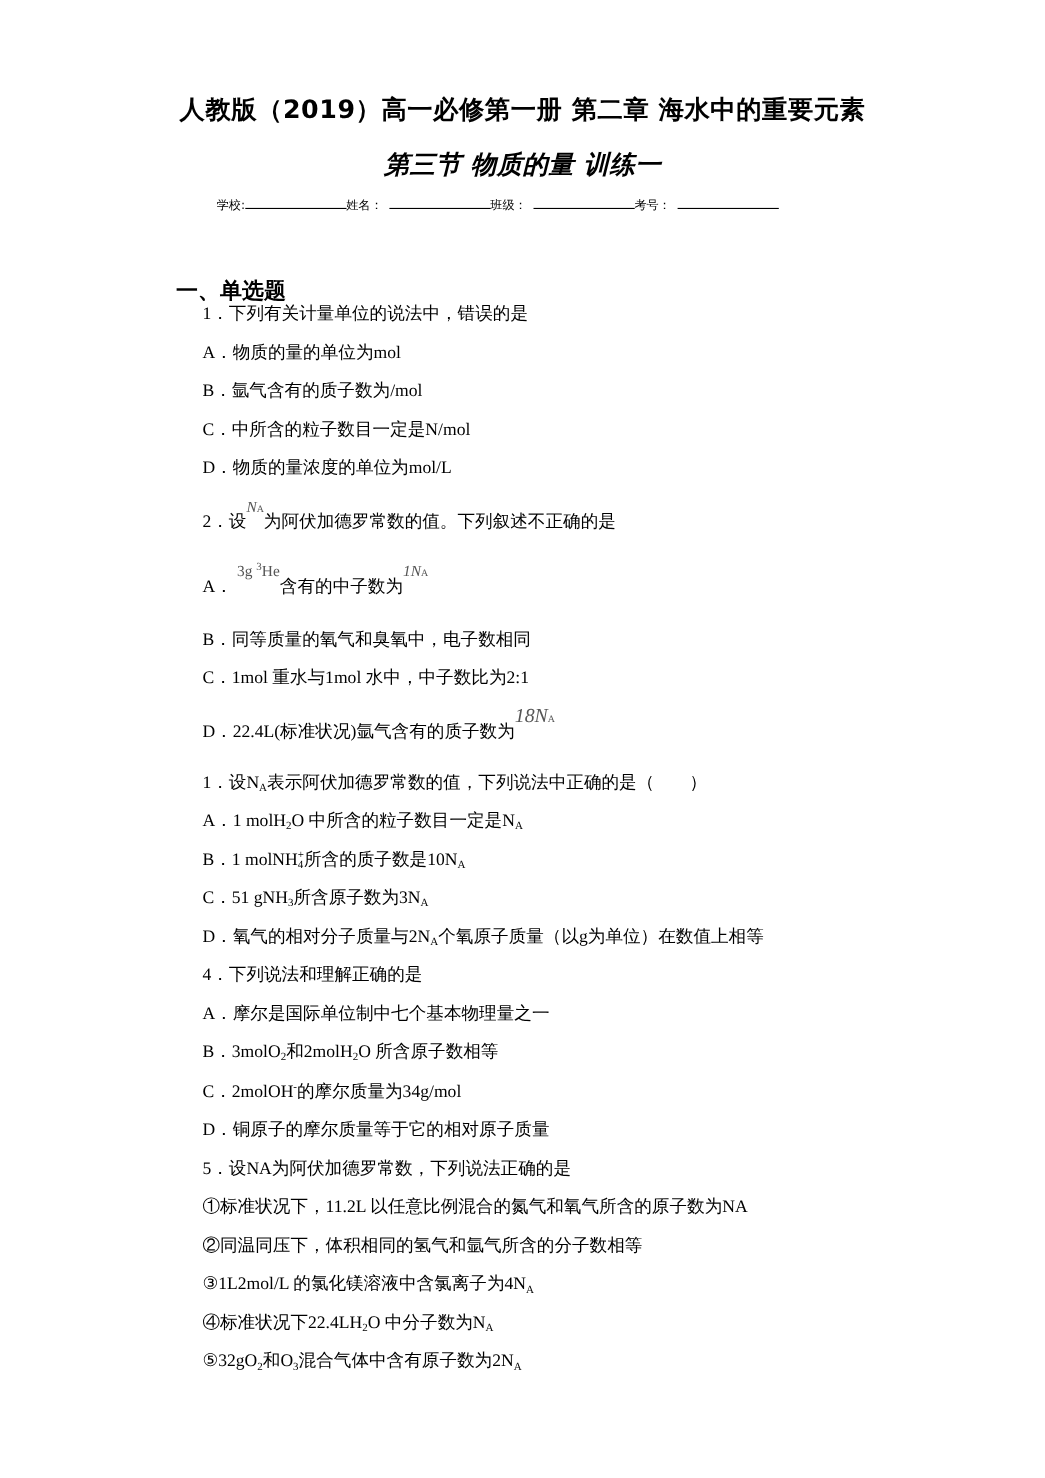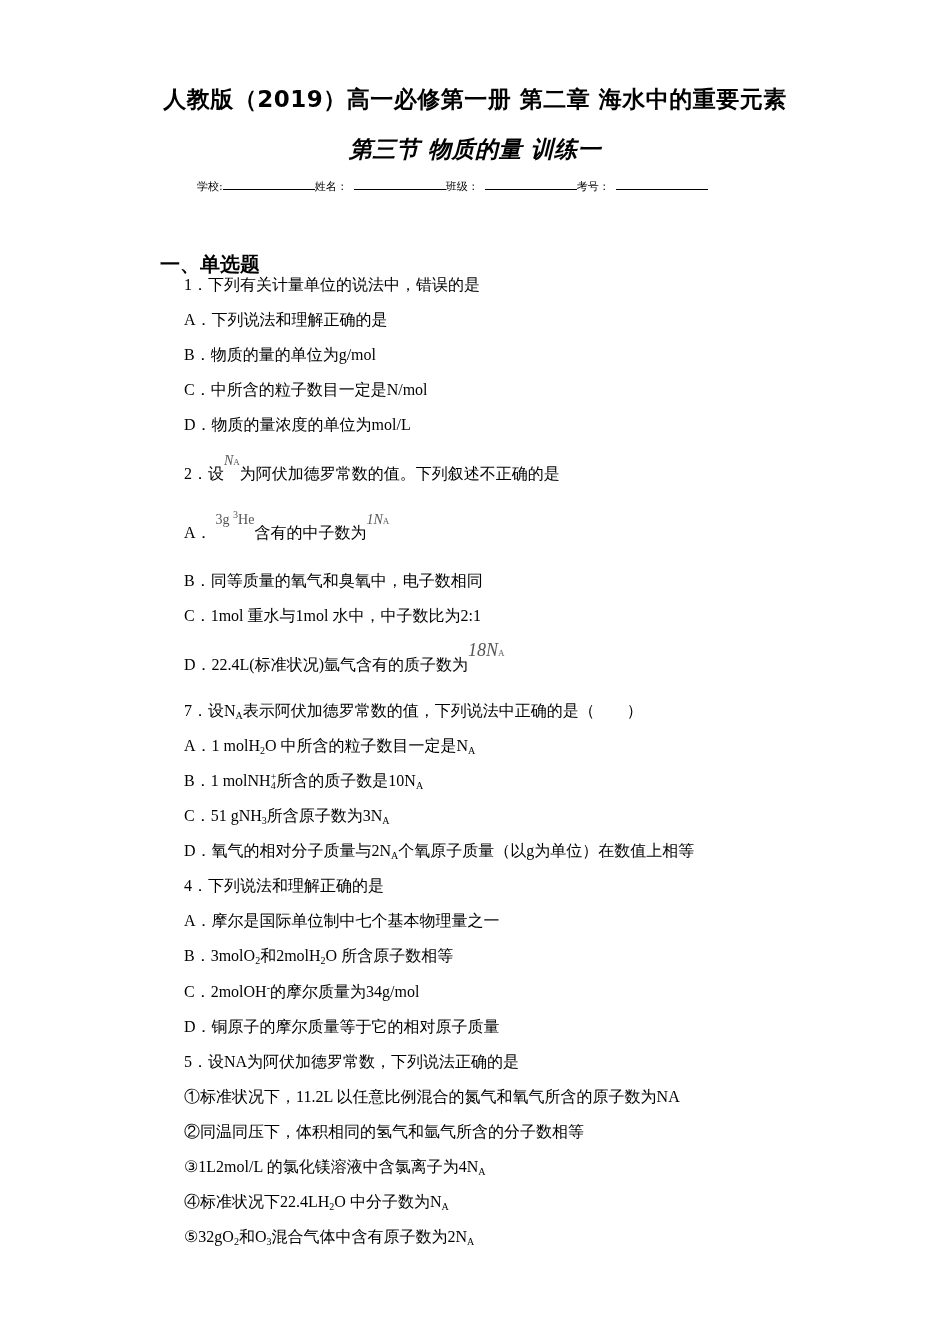--- a/index.html
+++ b/index.html
@@ -25,40 +25,40 @@
 <div id="t1" class="title">人教版（2019）高一必修第一册 第二章 海水中的重要元素</div>
 <div id="t2" class="title">第三节 物质的量 训练一</div>
 
 <div class="fields">
   <span>学校:</span><span class="blank" style="width:92px"></span><span>姓名：</span><span class="blank" style="width:92px;margin-left:6px"></span><span>班级：</span><span class="blank" style="width:92px;margin-left:6px"></span><span>考号：</span><span class="blank" style="width:92px;margin-left:6px"></span>
 </div>
 
 <div class="sec">一、单选题</div>
 
 <div class="line" style="top:275px">1．下列有关计量单位的说法中，错误的是</div>
-<div class="line" style="top:310px">A．下列说法和理解正确的是</div>
-<div class="line" style="top:345px">B．物质的量的单位为g/mol</div>
+<div class="line" style="top:310px">A．物质的量的单位为mol</div>
+<div class="line" style="top:345px">B．氩气含有的质子数为/mol</div>
 <div class="line" style="top:380px">C．中所含的粒子数目一定是N/mol</div>
 <div class="line" style="top:415px">D．物质的量浓度的单位为mol/L</div>
 
 <div class="line" style="top:464px">
   <span>2．设</span><span class="math"><span class="up"><span>N</span><span class="small">A</span></span></span><span>为阿伏加德罗常数的值。下列叙述不正确的是</span>
 </div>
 <div class="line" style="top:523px">
   <span>A．</span>
   <span class="math"><span class="up mrm"><span>3g </span><sup>3</sup><span>He</span></span></span><span>含有的中子数为</span><span class="math"><span class="up"><span>1N</span><span class="small">A</span></span></span>
 </div>
 <div class="line" style="top:571px">B．同等质量的氧气和臭氧中，电子数相同</div>
 <div class="line" style="top:606px">C．1mol 重水与1mol 水中，中子数比为2:1</div>
 <div class="line" style="top:654px">
   <span>D．22.4L(标准状况)氩气含有的质子数为</span><span class="math"><span class="up" style="font-size:18px"><span>18N</span><span class="small">A</span></span></span>
 </div>
 
 <div class="line" style="top:701px">
-  <span>7．设N</span><sub>A</sub><span>表示阿伏加德罗常数的值，下列说法中正确的是（　　）</span>
+  <span>1．设N</span><sub>A</sub><span>表示阿伏加德罗常数的值，下列说法中正确的是（　　）</span>
 </div>
 <div class="line" style="top:736px">
   <span>A．1 molH</span><sub>2</sub><span>O 中所含的粒子数目一定是N</span><sub>A</sub>
 </div>
 <div class="line" style="top:771px">
   <span>B．1 molNH</span><sub>4</sub><sup style="margin-left:-5px">+</sup><span>所含的质子数是10N</span><sub>A</sub>
 </div>
 <div class="line" style="top:806px">
   <span>C．51 gNH</span><sub>3</sub><span>所含原子数为3N</span><sub>A</sub>
 </div>

